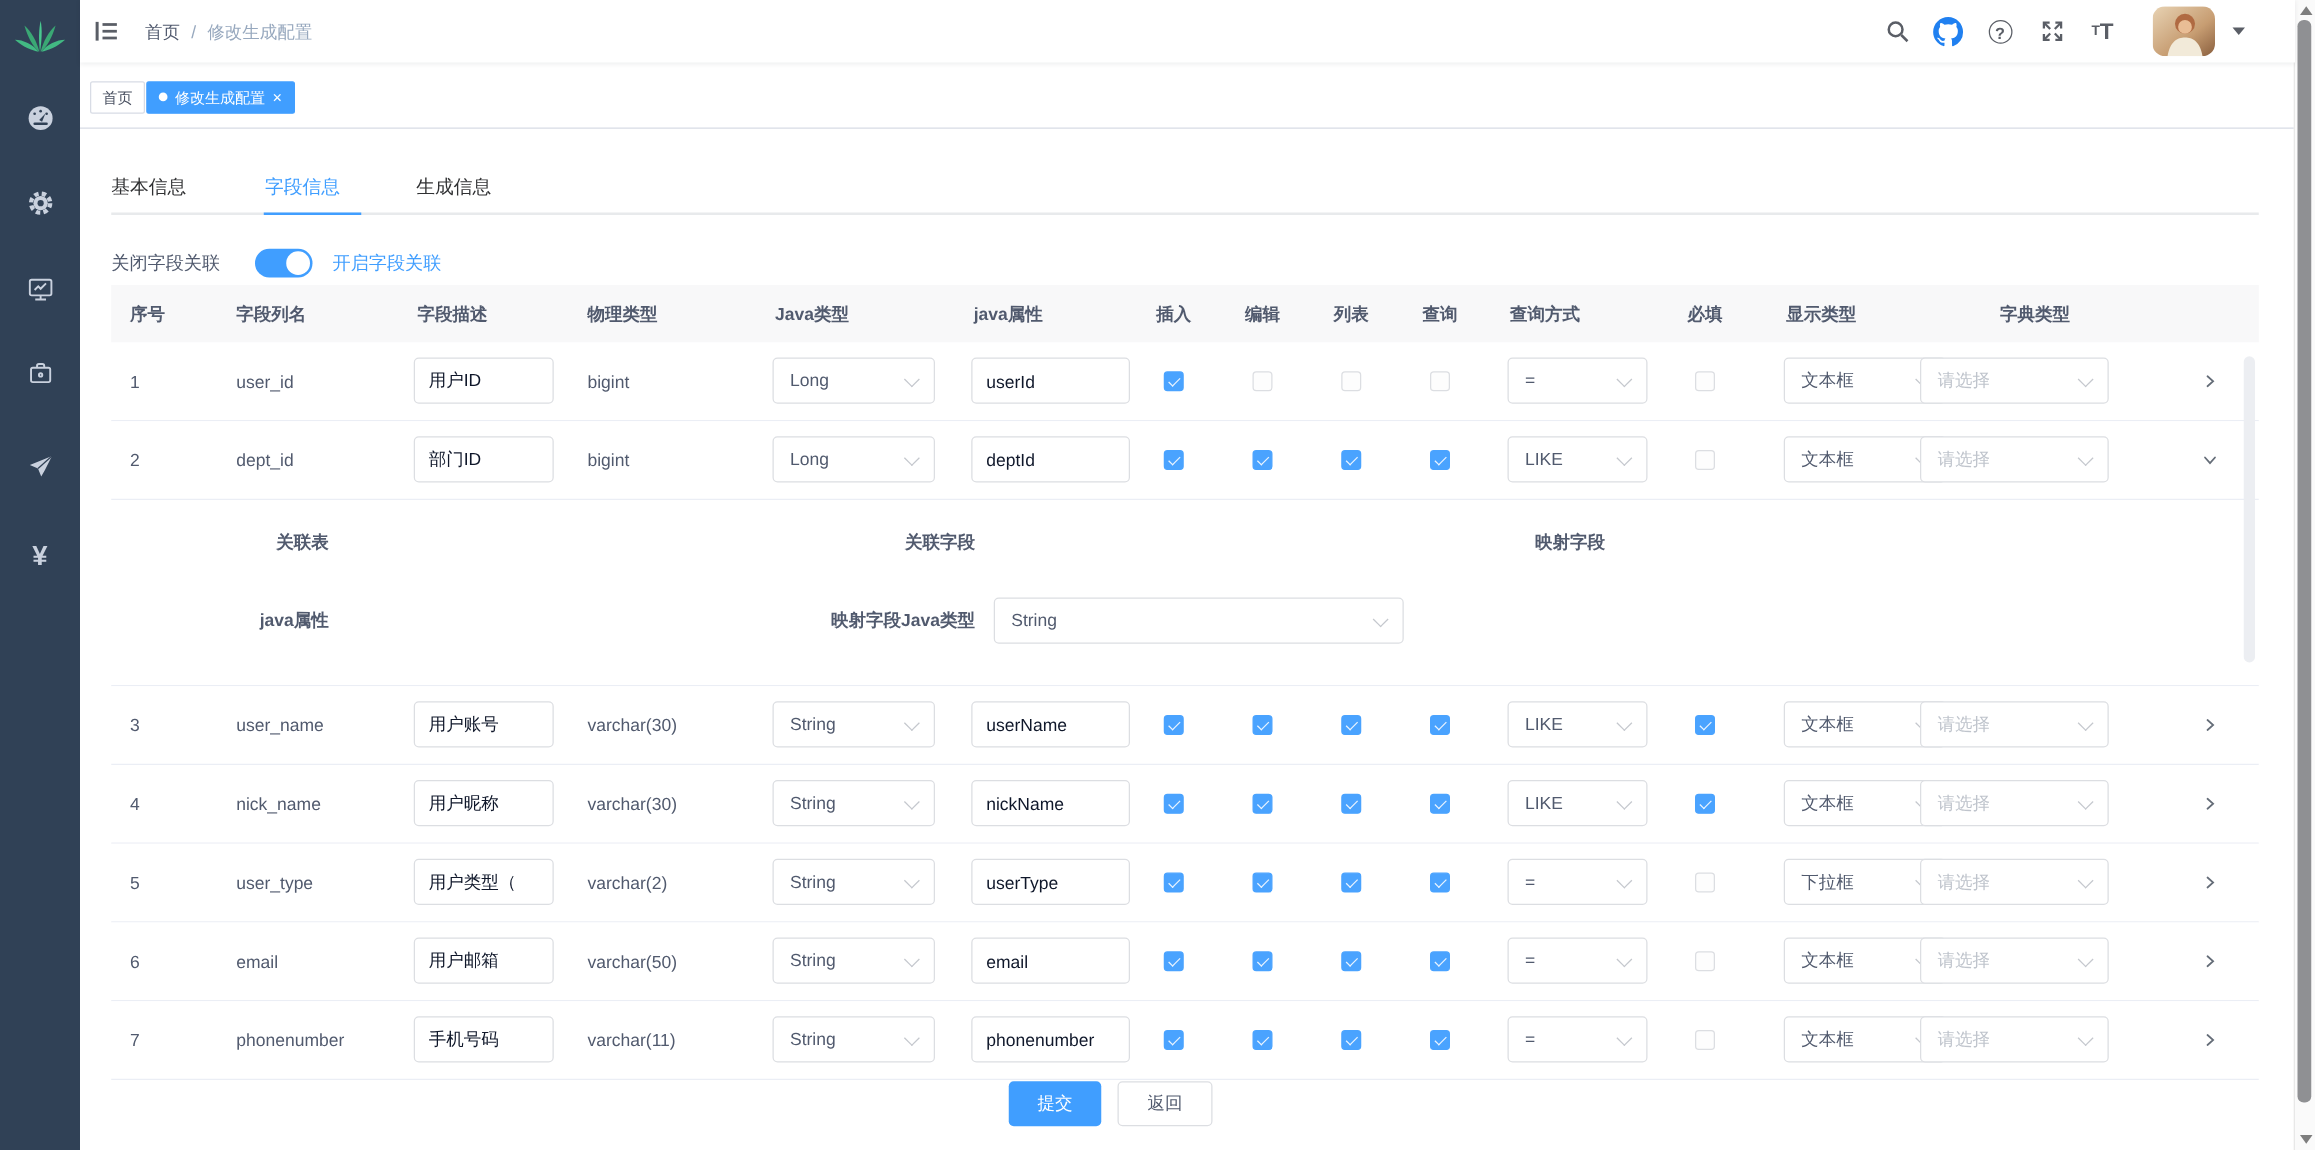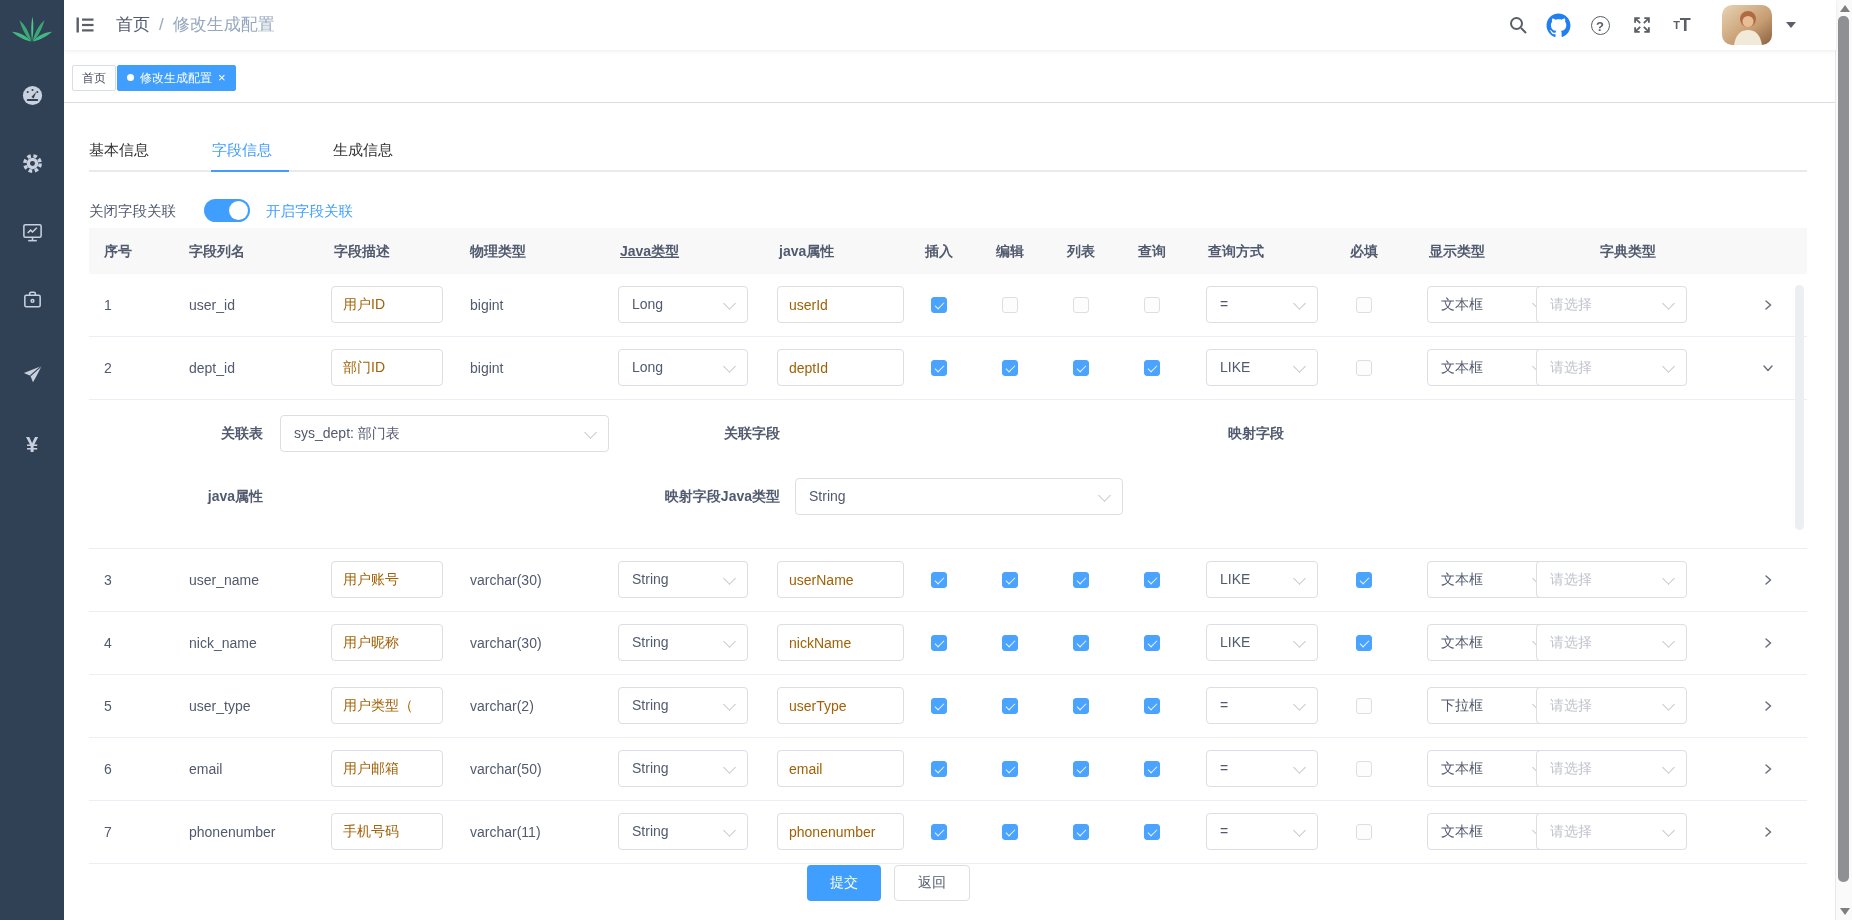--- a/index.html
+++ b/index.html
@@ -6,21 +6,21 @@
   body{width:1852px;height:920px;overflow:hidden;position:relative;background:#fff;
        font-family:"Liberation Sans","DejaVu Sans",sans-serif;color:#515a6e;}
   .abs{position:absolute;}
   
   #sidebar{left:0;top:0;width:64px;height:920px;background:#304156;}
   .side-item{left:0;width:64px;height:44px;display:flex;align-items:center;justify-content:center;cursor:pointer;}
   .yen{font-size:22px;color:#c9d1de;font-weight:bold;}
   
   #navbar{left:64px;top:0;width:1772px;height:50px;background:#fff;box-shadow:0 1px 4px rgba(0,21,41,.08);z-index:3;}
   #hamburger{left:10px;top:14px;width:22px;height:22px;cursor:pointer;}
-  #breadcrumb{left:52px;top:0;height:50px;line-height:50px;font-size:17px;}
+  #breadcrumb{left:52px;top:0;height:50px;line-height:50px;font-size:14px;}
   #breadcrumb .bc-home{color:#515a6e;cursor:pointer;}
   #breadcrumb .bc-sep{color:#97a8be;margin:0 9px;}
   #breadcrumb .bc-cur{color:#97a8be;}
   .nav-icon{top:11px;width:28px;height:28px;display:flex;align-items:center;justify-content:center;cursor:pointer;}
   #help-icon span{display:inline-block;width:19px;height:19px;border:1.6px solid #5a5e66;border-radius:50%;
     font-size:13px;line-height:19px;text-align:center;color:#5a5e66;font-weight:bold;box-sizing:border-box;}
   #fontsize-icon{font-weight:600;color:#5a5e66;}
   #fontsize-icon .t-sm{font-size:11px;}
   #fontsize-icon .t-lg{font-size:18px;}
   #avatar{left:1658px;top:5px;width:50px;height:40px;border-radius:10px;overflow:hidden;cursor:pointer;}
@@ -43,21 +43,21 @@
   #relation-switch{left:204px;top:199px;width:46px;height:23px;border-radius:12px;background:#409eff;cursor:pointer;}
   #relation-switch::after{content:'';position:absolute;right:2px;top:2px;width:19px;height:19px;border-radius:50%;background:#fff;}
   #toggle-on-label{left:266px;top:197px;height:28px;line-height:28px;font-size:14.5px;color:#409eff;cursor:pointer;}
   
   #gen-table{left:89px;top:228px;width:1718px;}
   #thead{position:relative;height:46px;background:#f8f8f9;}
   .hcell{position:absolute;top:0;height:46px;line-height:46px;font-size:14px;font-weight:700;color:#515a6e;white-space:nowrap;}
   .trow{position:relative;height:62px;border-bottom:1px solid #ebeef5;background:#fff;}
   .cell{position:absolute;top:0;height:62px;line-height:62px;font-size:14px;color:#515a6e;white-space:nowrap;}
   .ctl{position:absolute;top:12px;height:37px;box-sizing:border-box;}
-  .input{border:1px solid #dcdee2;border-radius:4px;padding:0 11px;font-size:14px;color:#a16207;background:#fff;
+  .input{border:1px solid #dcdee2;border-radius:4px;padding:0 11px;font-size:14px;color:#0f172a;background:#fff;
     font-family:"Liberation Sans","DejaVu Sans",sans-serif;outline:none;}
   .select{border:1px solid #dcdee2;border-radius:4px;background:#fff;cursor:pointer;}
   .sel-text{position:absolute;left:13px;top:0;height:35px;line-height:35px;font-size:14px;color:#515a6e;white-space:nowrap;
     overflow:hidden;max-width:70%;}
   .sel-text.placeholder{color:#bfc4cc;}
   .sel-caret{position:absolute;right:13px;top:12px;width:8px;height:8px;border-left:1.4px solid #c5c8ce;
     border-bottom:1.4px solid #c5c8ce;transform:rotate(-45deg);}
   .cb-col{display:flex;align-items:center;justify-content:center;width:40px;height:62px;position:absolute;top:0;}
   .cb{width:16px;height:16px;border-radius:3px;border:1px solid #dcdee2;background:#fdfdfd;position:relative;cursor:pointer;box-sizing:border-box;}
   .cb.checked{background:#4aa3ff;border-color:#4aa3ff;}
@@ -236,21 +236,21 @@
 <div id="toggle-off-label" class="abs">关闭字段关联</div>
 <div id="relation-switch" class="abs"></div>
 <div id="toggle-on-label" class="abs">开启字段关联</div>
 
 <div id="gen-table" class="abs">
   <div id="thead">
     <span class="hcell c-seq">序号</span>
     <span class="hcell c-col">字段列名</span>
     <span class="hcell" style="left:245px;">字段描述</span>
     <span class="hcell c-type">物理类型</span>
-    <span class="hcell" style="left:531px;text-decoration:underline;">Java类型</span>
+    <span class="hcell" style="left:531px;">Java类型</span>
     <span class="hcell" style="left:690px;">java属性</span>
     <span class="hcell hc-cb" style="left:830px;">插入</span>
     <span class="hcell hc-cb" style="left:901px;">编辑</span>
     <span class="hcell hc-cb" style="left:972px;">列表</span>
     <span class="hcell hc-cb" style="left:1043px;">查询</span>
     <span class="hcell" style="left:1119px;">查询方式</span>
     <span class="hcell hc-cb" style="left:1255px;">必填</span>
     <span class="hcell" style="left:1340px;">显示类型</span>
     <span class="hcell" style="left:1511px;">字典类型</span>
   </div>
@@ -336,24 +336,20 @@
           <i class="sel-caret"></i>
     </span>
     <span class="expand c-exp open">
       <svg width="14" height="14" viewBox="0 0 14 14">
             <path d="M5 3 L9.5 7 L5 11" stroke="#656d78" stroke-width="1.4" fill="none" stroke-linecap="round"></path>
           </svg>
     </span>
   </div>
       <div class="expanded">
     <span class="exp-label" style="left:40px;top:15px;width:134px;">关联表</span>
-    <span class="select exp-ctl" style="left:191px;top:15px;width:329px;">
-      <span class="sel-text">sys_dept: 部门表</span>
-          <i class="sel-caret"></i>
-    </span>
     <span class="exp-label" style="left:540px;top:15px;width:151px;">关联字段</span>
     <span class="exp-label" style="left:1040px;top:15px;width:155px;">映射字段</span>
     <span class="exp-label" style="left:40px;top:78px;width:134px;">java属性</span>
     <span class="exp-label" style="left:460px;top:78px;width:231px;">映射字段Java类型</span>
     <span class="select exp-ctl" style="left:706px;top:78px;width:328px;">
       <span class="sel-text">String</span>
           <i class="sel-caret"></i>
     </span>
   </div>
       <div class="trow">

